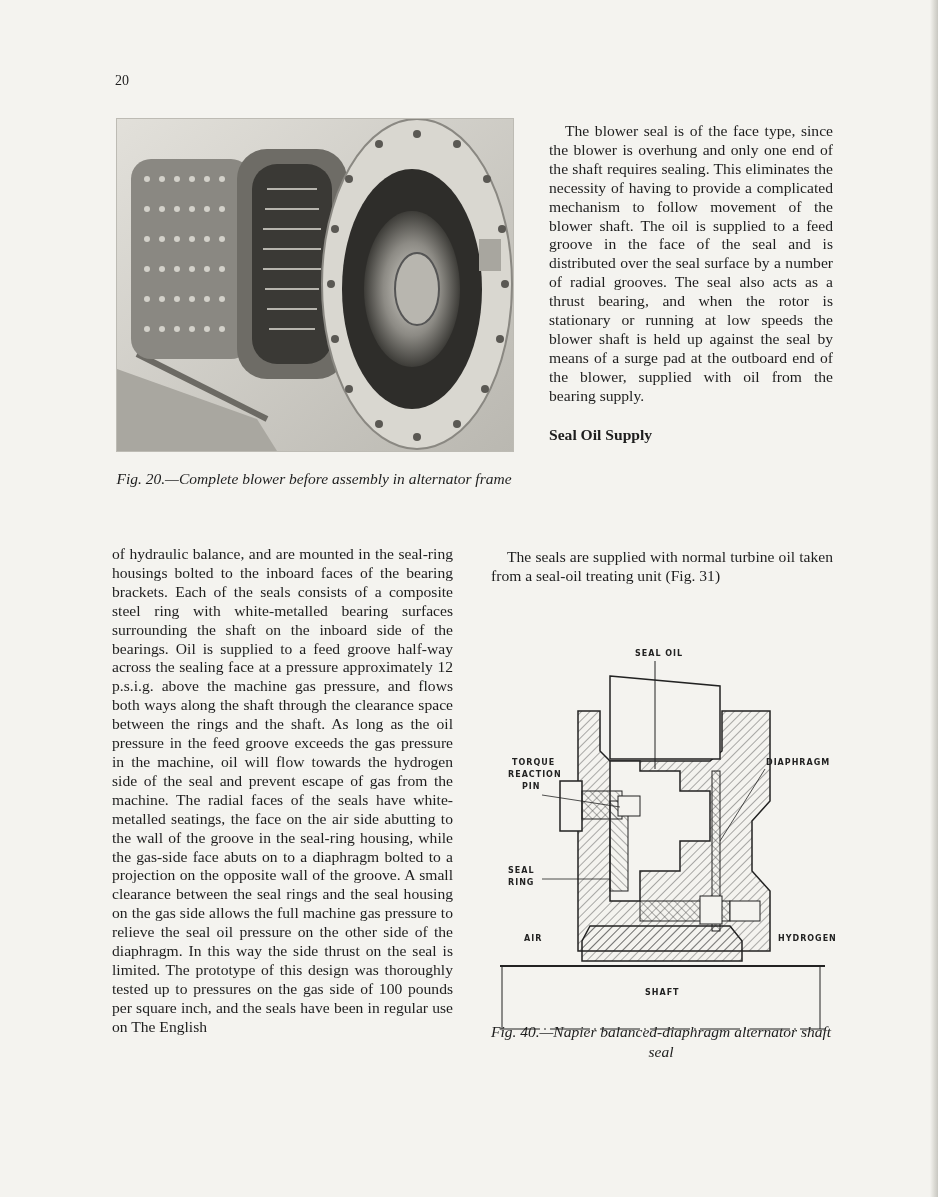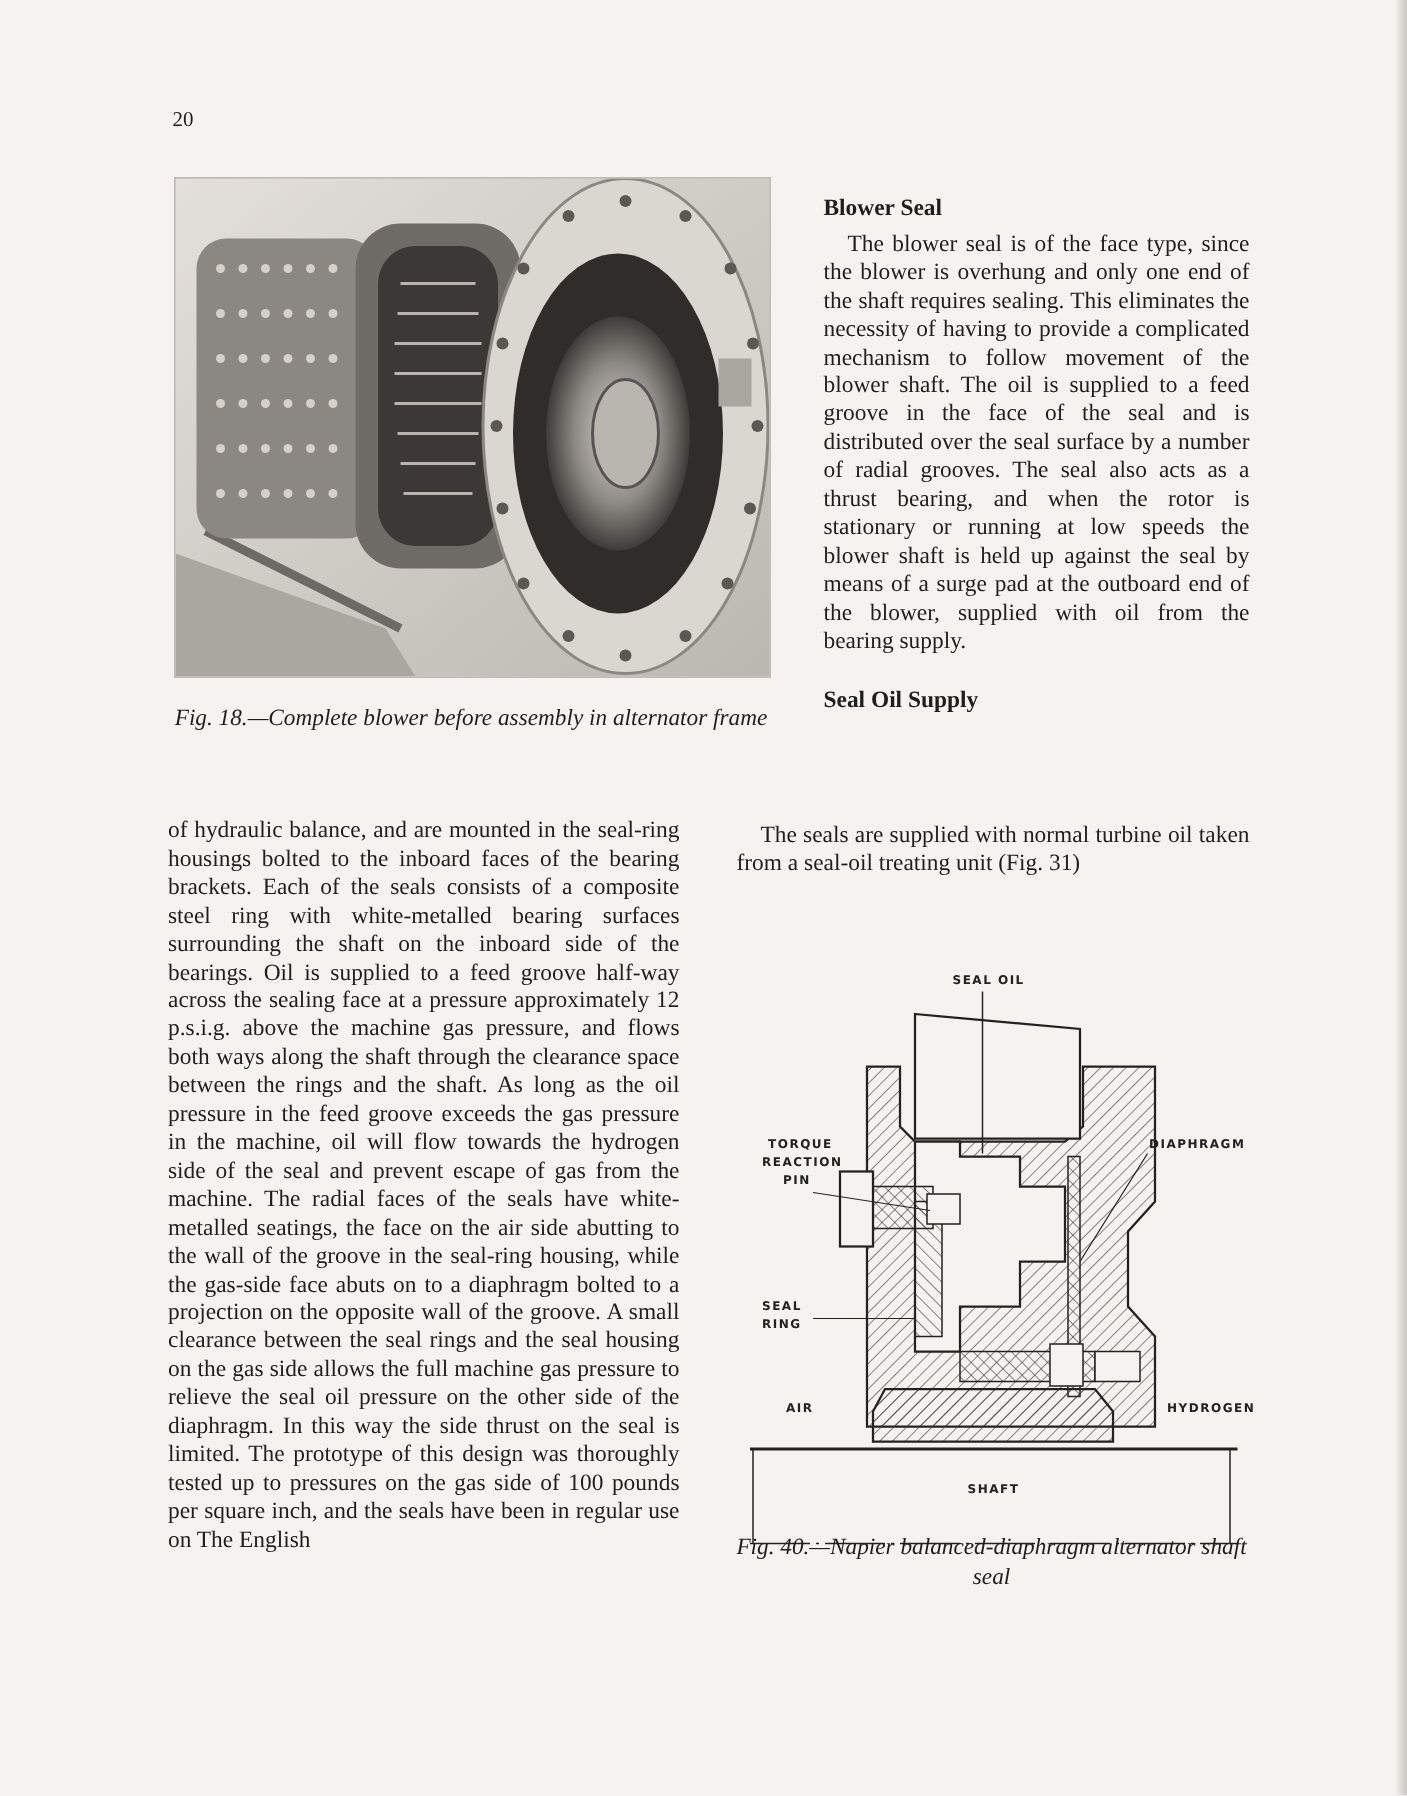--- a/index.html
+++ b/index.html
@@ -128,29 +128,28 @@
       <circle cx="214" cy="165" r="4"></circle>
         <circle cx="218" cy="110" r="4"></circle>
         <circle cx="232" cy="60" r="4"></circle>
         <circle cx="262" cy="25" r="4"></circle>
     </g>
     <rect x="362" y="120" width="22" height="32" fill="#a8a69f"></rect>
   </svg>
 </div>
 
 <div class="caption cap19">
-  <span class="fig">Fig. 18.</span><span>—Complete blower before assembly in alternator frame</span>
+  <span class="fig">Fig. 20.</span><span>—Complete blower before assembly in alternator frame</span>
 </div>
 
 <div class="col left-col">
   <p class="noind">of hydraulic balance, and are mounted in the seal-ring housings bolted to the inboard faces of the bearing brackets. Each of the seals consists of a composite steel ring with white-metalled bearing surfaces surrounding the shaft on the inboard side of the bearings. Oil is supplied to a feed groove half-way across the sealing face at a pressure approximately 12 p.s.i.g. above the machine gas pressure, and flows both ways along the shaft through the clearance space between the rings and the shaft. As long as the oil pressure in the feed groove exceeds the gas pressure in the machine, oil will flow towards the hydrogen side of the seal and prevent escape of gas from the machine. The radial faces of the seals have white-metalled seatings, the face on the air side abutting to the wall of the groove in the seal-ring housing, while the gas-side face abuts on to a diaphragm bolted to a projection on the opposite wall of the groove. A small clearance between the seal rings and the seal housing on the gas side allows the full machine gas pressure to relieve the seal oil pressure on the other side of the diaphragm. In this way the side thrust on the seal is limited. The prototype of this design was thoroughly tested up to pressures on the gas side of 100 pounds per square inch, and the seals have been in regular use on The English</p>
 </div>
 
 <div class="col right-top">
-  <div class="heading">Blower Seal</div>
   <p>The blower seal is of the face type, since the blower is overhung and only one end of the shaft requires sealing. This eliminates the necessity of having to provide a complicated mechanism to follow movement of the blower shaft. The oil is supplied to a feed groove in the face of the seal and is distributed over the seal surface by a number of radial grooves. The seal also acts as a thrust bearing, and when the rotor is stationary or running at low speeds the blower shaft is held up against the seal by means of a surge pad at the outboard end of the blower, supplied with oil from the bearing supply.</p>
   <div class="heading" style="margin-top:20px">Seal Oil Supply</div>
 </div>
 
 <div class="col right-bot">
   <p>The seals are supplied with normal turbine oil taken from a seal-oil treating unit (Fig. 31)</p>
 </div>
 
 <div class="diagram">
   <svg viewBox="0 0 350 395">

